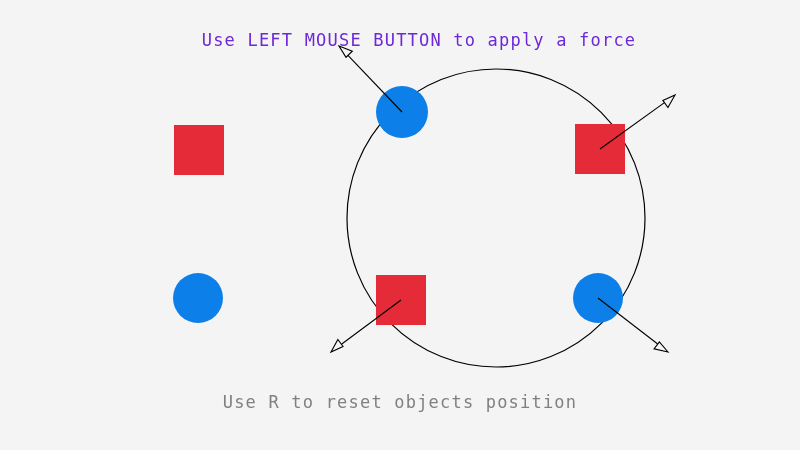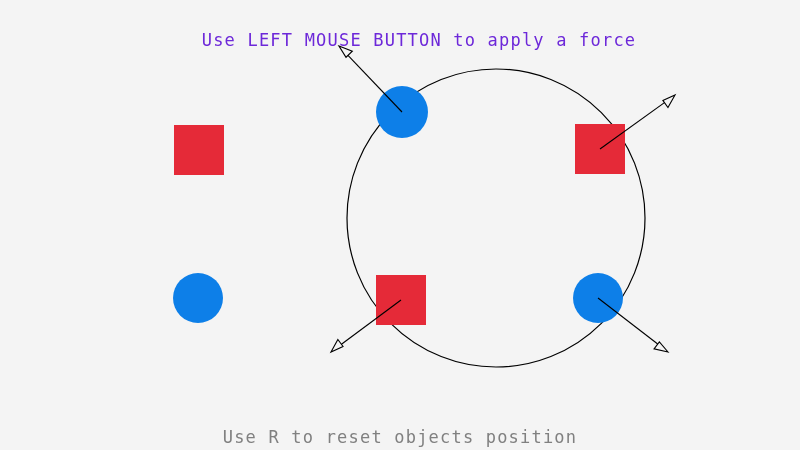--- a/index.html
+++ b/index.html
@@ -36,21 +36,20 @@
     user-select: none;
     pointer-events: none;
   }
   #hint-top {
     top: 30px;
     color: #c8c8c8;
   }
   #hint-bottom {
     top: 392px;
     color: #808080;
-    margin-top: 35px;
   }
 </style>
 </head>
 <body>
 
 <div id="stage" style="width: 800px; height: 450px; background: rgb(244, 244, 244);">
 
   <svg id="scene-svg" viewBox="0 0 800 450" xmlns="http://www.w3.org/2000/svg">
 
     <circle cx="496" cy="218" r="149" fill="none" stroke="#000000" stroke-width="1.2"></circle>

